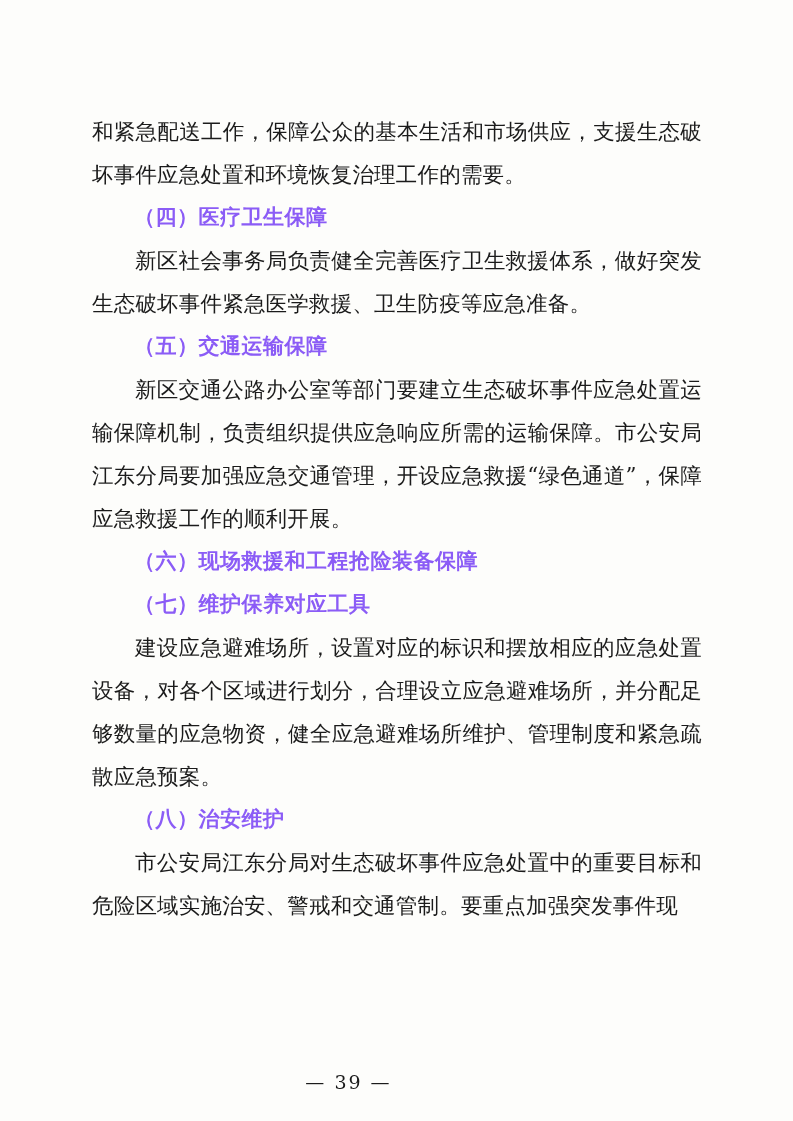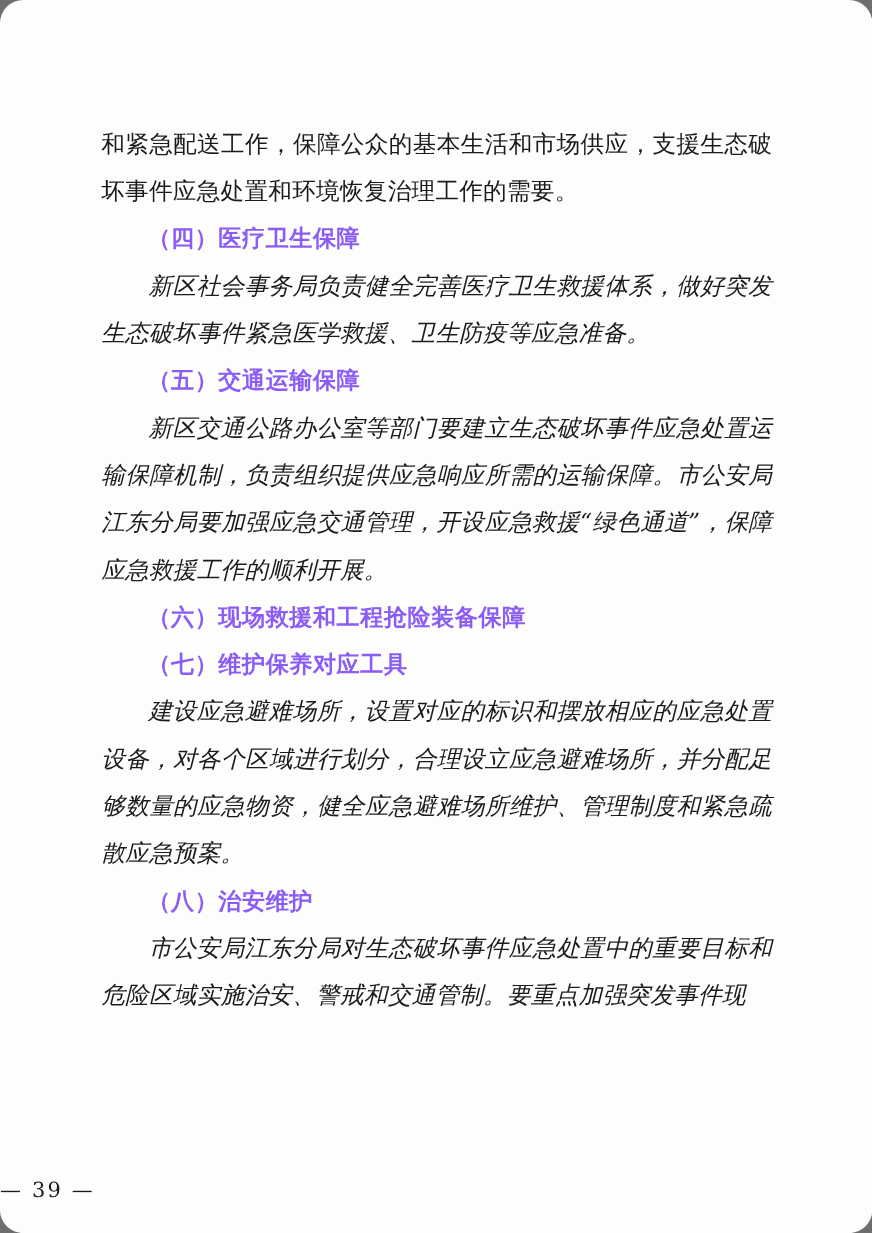--- a/index.html
+++ b/index.html
@@ -8,58 +8,56 @@
     background: #6e6e6e;
   }
   .page {
     position: relative;
     width: 793px;
     height: 1121px;
     background: #fdfdfb;
     margin: 0 auto;
     overflow: hidden;
     box-sizing: border-box;
-    border-radius: 21px;
   }
   .content {
     position: absolute;
     left: 92px;
     top: 110px;
     width: 610px;
   }
   .para {
     font-family: "DejaVu Serif", "Liberation Serif", serif;
     font-size: 21.5px;
     line-height: 43px;
     color: #1b1b1b;
     text-align: justify;
     text-justify: inter-ideograph;
     margin: 0;
     letter-spacing: 0.2px;
   }
   .indent {
     text-indent: 2em;
-    font-style: italic;
   }
   .heading {
     font-family: "DejaVu Sans", "Liberation Sans", sans-serif;
     font-weight: bold;
     font-size: 21px;
     line-height: 43px;
     color: #8b5cf6;
     margin: 0;
     text-indent: 2em;
     letter-spacing: 0.5px;
   }
   .footer {
     position: absolute;
     left: 0;
     right: 0;
     bottom: 28px;
-    text-align: left;
+    text-align: center;
     padding-right: 96px;
     font-family: "DejaVu Serif", "Liberation Serif", serif;
     font-size: 19px;
     color: #1b1b1b;
     letter-spacing: 2px;
   }
 </style>
 </head>
 <body>
 

